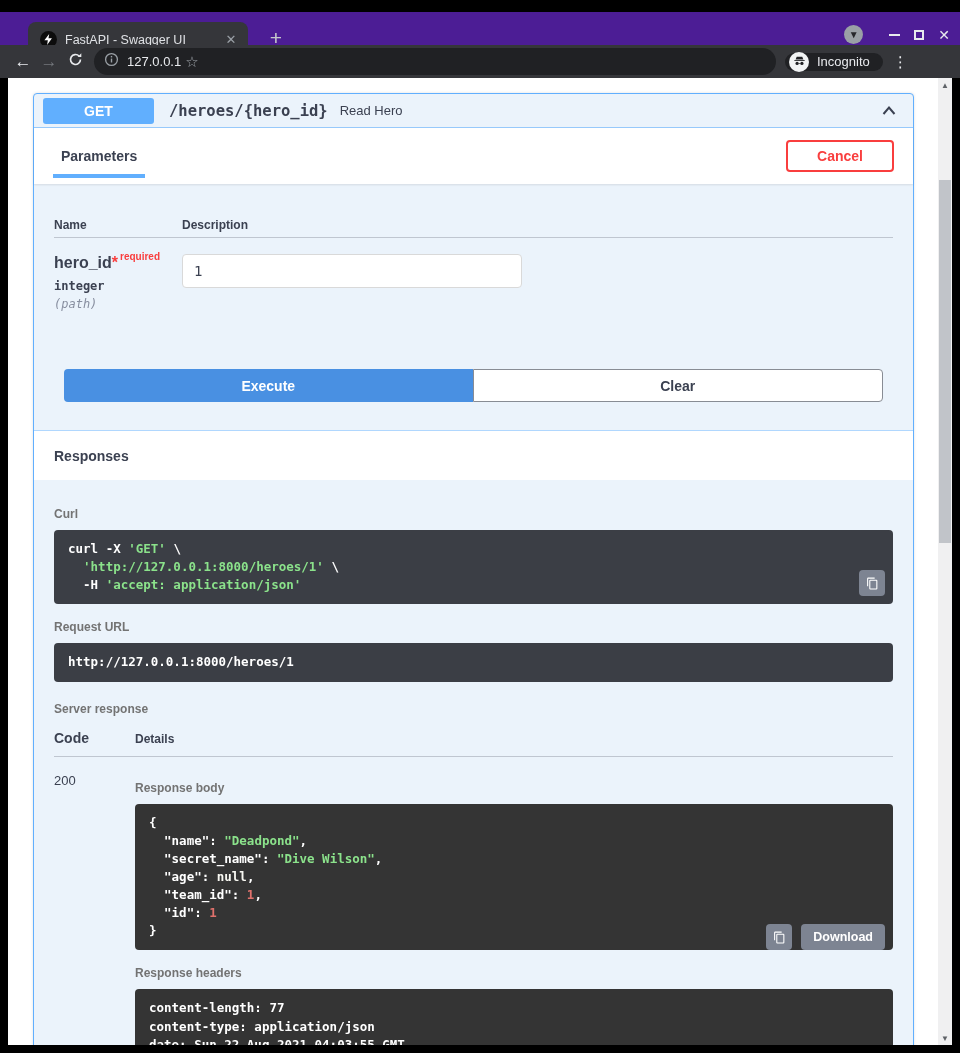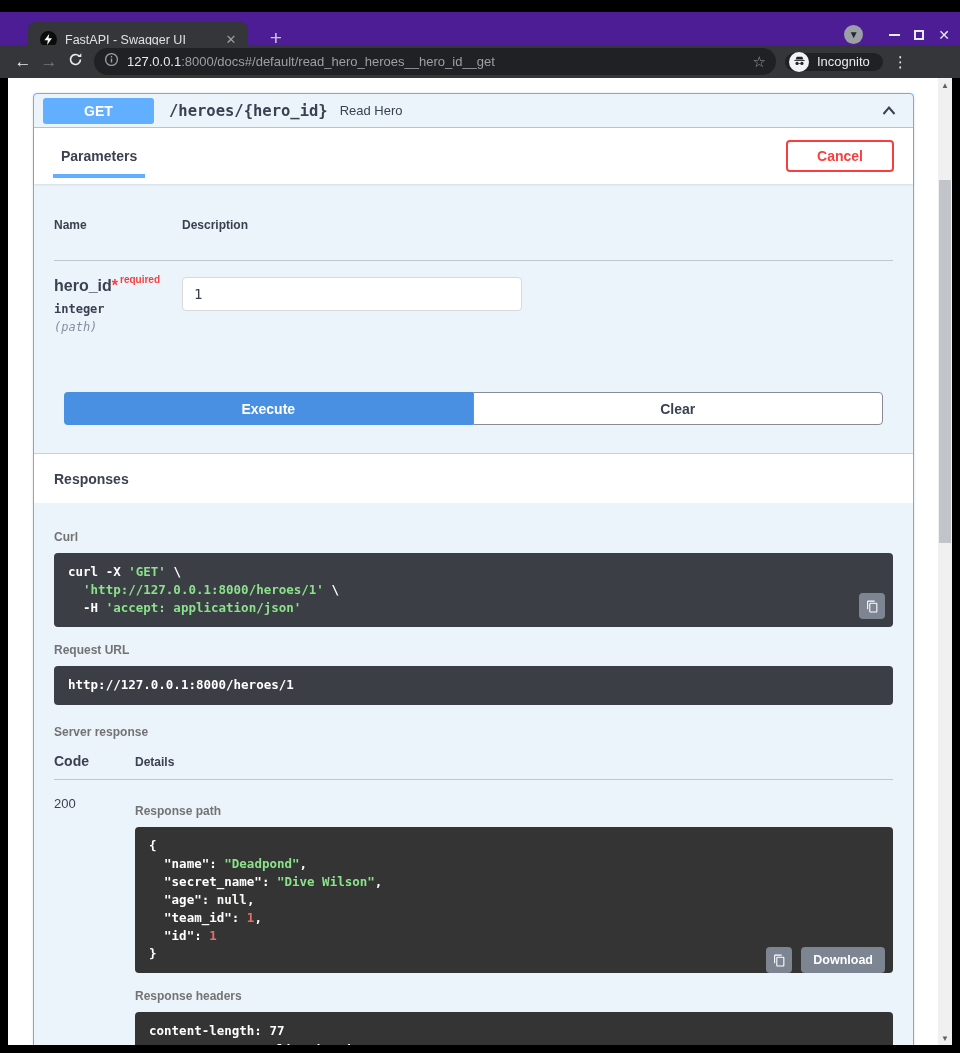--- a/index.html
+++ b/index.html
@@ -48,21 +48,21 @@
   .ep-summary { font-size:13px; color:#3b4151; margin-left:12px; flex:1; }
   .chevron-up { width:20px; height:20px; }
 
   .section-header { background:#fff; height:56px; display:flex; align-items:center; justify-content:space-between; padding:0 19px; box-shadow:0 1px 2px rgba(0,0,0,.1); }
   .tab-param { position:relative; height:44px; display:flex; align-items:center; padding:0 8px; font-size:14px; font-weight:bold; color:#3b4151; }
   .tab-param::after { content:""; position:absolute; left:0; right:0; bottom:0; height:4px; background:#61affe; }
   .btn-cancel { border:2px solid #f93e3e; color:#f93e3e; background:transparent; font-weight:bold; font-size:14px;
                 border-radius:4px; padding:6px 29px; }
 
   .params-body { padding:34px 20px 0; }
-  .t-head { display:grid; grid-template-columns:128px 1fr; padding-bottom:28px; border-bottom:1px solid rgba(59,65,81,.25); }
+  .t-head { display:grid; grid-template-columns:128px 1fr; padding-bottom:5px; border-bottom:1px solid rgba(59,65,81,.25); }
   .t-head .th { font-size:12px; font-weight:bold; color:#3b4151; }
   .param-row { display:grid; grid-template-columns:128px 1fr; padding-top:16px; }
   .p-name { font-size:16px; font-weight:bold; color:#3b4151; }
   .p-star { color:#f93e3e; }
   .p-req { color:#f93e3e; font-size:10px; vertical-align:top; position:relative; top:-3px; padding-left:2px; }
   .p-type { font-family:"DejaVu Sans Mono",monospace; font-weight:bold; font-size:12px; color:#3b4151; margin-top:7px; }
   .p-in { font-family:"DejaVu Sans Mono",monospace; font-style:italic; font-size:12px; color:#888fa0; margin-top:4px; }
   .p-input { width:340px; height:34px; border:1px solid #d9d9d9; border-radius:4px; padding:0 11px;
              font-size:14px; font-family:"DejaVu Sans Mono",monospace; color:#3b4151; background:#fff; }
   .exec-spacer { height:58px; }
@@ -129,21 +129,20 @@
   </span>
   <div class="omnibox">
     <span>
       <svg width="15" height="15" viewBox="0 0 16 16">
           <circle cx="8" cy="8" r="6.3" fill="none" stroke="#9aa0a6" stroke-width="1.4"></circle>
           <rect x="7.25" y="7" width="1.5" height="4.2" fill="#9aa0a6"></rect>
           <rect x="7.25" y="4.2" width="1.5" height="1.6" fill="#9aa0a6"></rect>
         </svg>
     </span>
     <span class="url-host">127.0.0.1</span>
-      <span class="url-rest">:8000/docs#/default/read_hero_heroes__hero_id__get</span>
     <span class="star">☆</span>
   </div>
   <div class="incog">
     <span class="incog-circle">
       <svg width="13" height="13" viewBox="0 0 24 24" fill="#202124">
           <path d="M17.1 3H6.9L4.8 8.5h14.4z"></path>
           <rect x="2.5" y="9.5" width="19" height="1.6"></rect>
           <circle cx="7.6" cy="15.5" r="3"></circle>
           <circle cx="16.4" cy="15.5" r="3"></circle>
           <rect x="10.4" y="14.8" width="3.2" height="1.2"></rect>
@@ -218,21 +217,21 @@
       <div class="lbl mt20">Server response</div>
 
       <div class="code-table-head">
         <span class="code-h">Code</span>
         <span class="det-h">Details</span>
       </div>
 
       <div class="resp-row">
         <span class="status-code">200</span>
         <div>
-          <div class="lbl" style="margin-top:8px;">Response path</div>
+          <div class="lbl" style="margin-top:8px;">Response body</div>
           <pre class="codeblock dark333"><span class="tok-plain">{
   </span><span class="tok-key">"name"</span><span class="tok-plain">: </span><span class="tok-string">"Deadpond"</span><span class="tok-plain">,
   </span><span class="tok-key">"secret_name"</span><span class="tok-plain">: </span><span class="tok-string">"Dive Wilson"</span><span class="tok-plain">,
   </span><span class="tok-key">"age"</span><span class="tok-plain">: </span><span class="tok-null">null</span><span class="tok-plain">,
   </span><span class="tok-key">"team_id"</span><span class="tok-plain">: </span><span class="tok-number">1</span><span class="tok-plain">,
   </span><span class="tok-key">"id"</span><span class="tok-plain">: </span><span class="tok-number">1</span><span class="tok-plain">
 }</span><span class="body-actions"><button class="copy-btn" style="position:static;"><svg width="13" height="13" viewBox="0 0 24 24" fill="#fff">
                     <path d="M16 1H4a2 2 0 0 0-2 2v14h2V3h12V1zm3 4H8a2 2 0 0 0-2 2v14a2 2 0 0 0 2 2h11a2 2 0 0 0 2-2V7a2 2 0 0 0-2-2zm0 16H8V7h11v14z"></path>
                   </svg></button><button class="btn-download">Download</button></span></pre>
           <div class="lbl mt16">Response headers</div>

